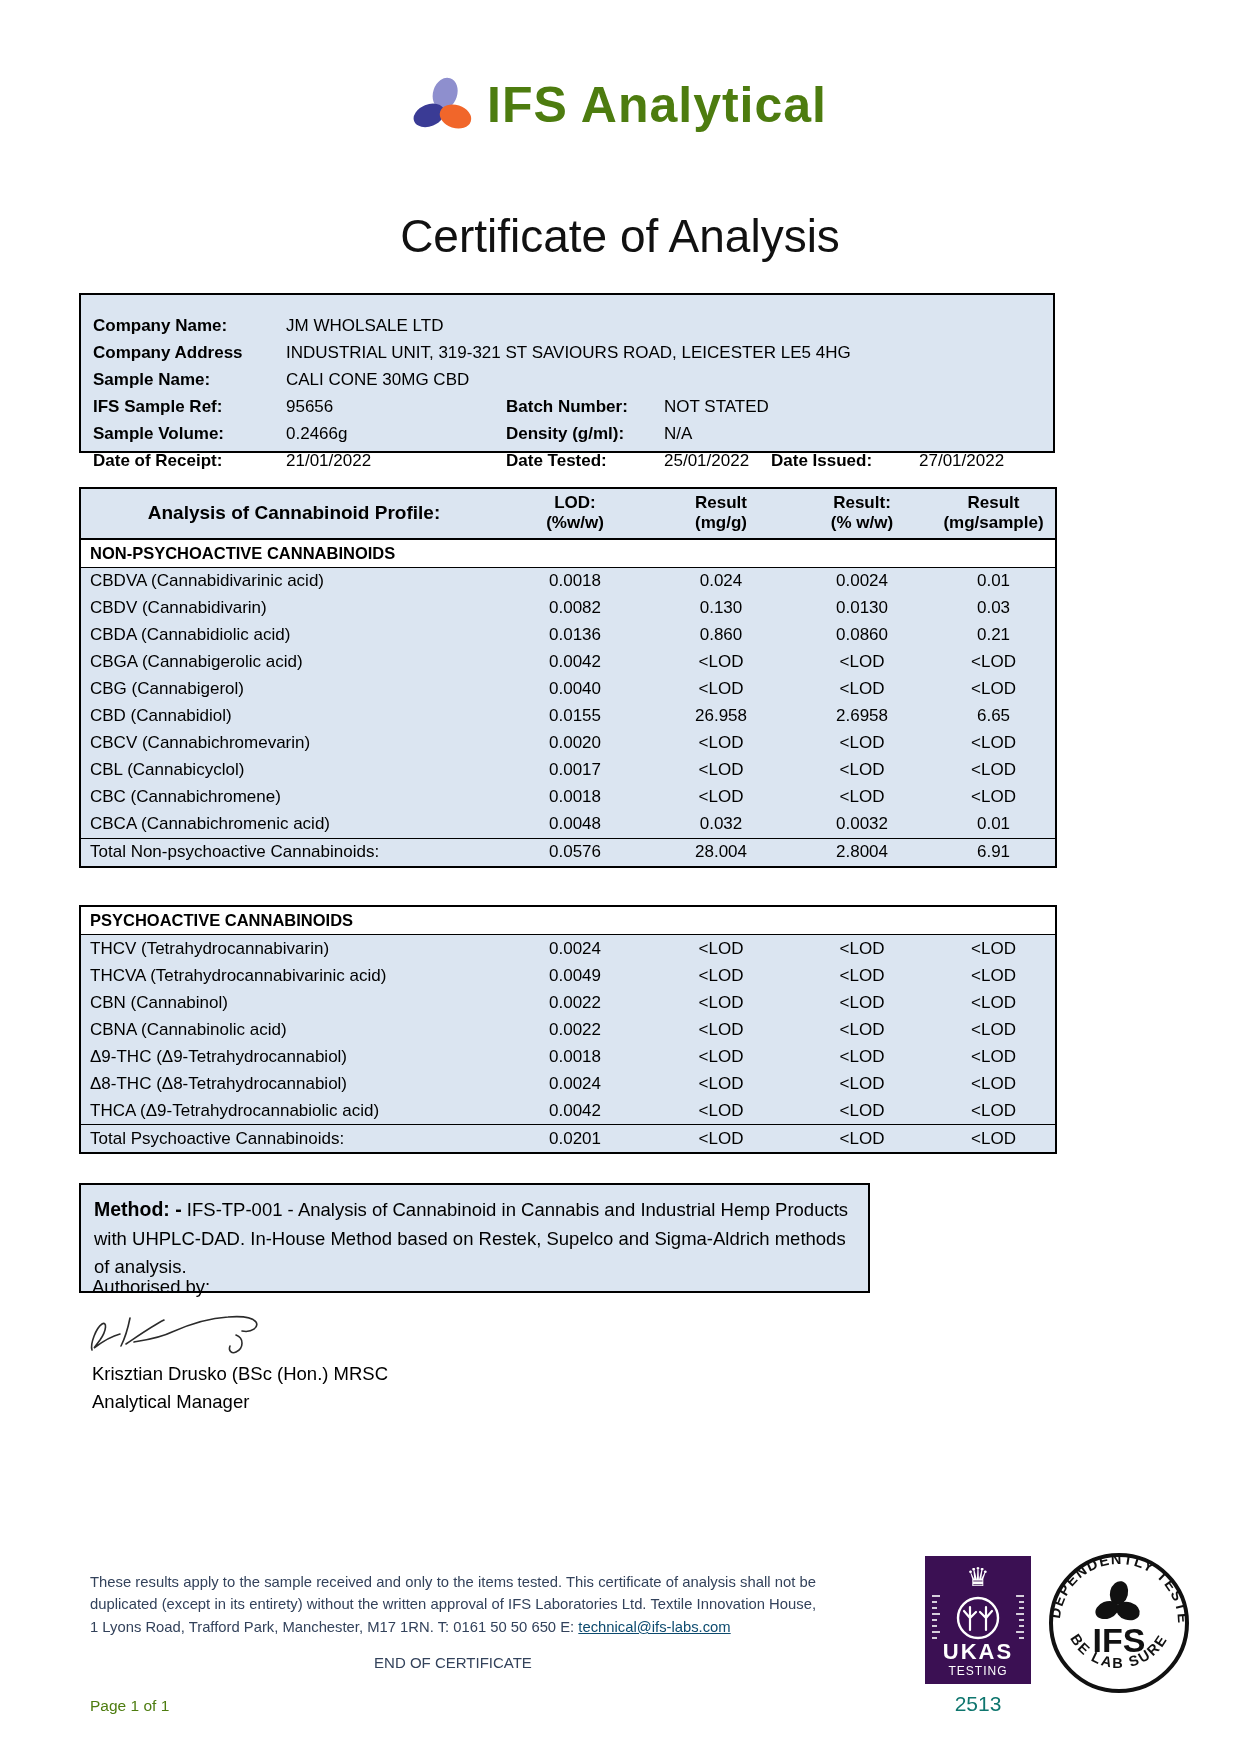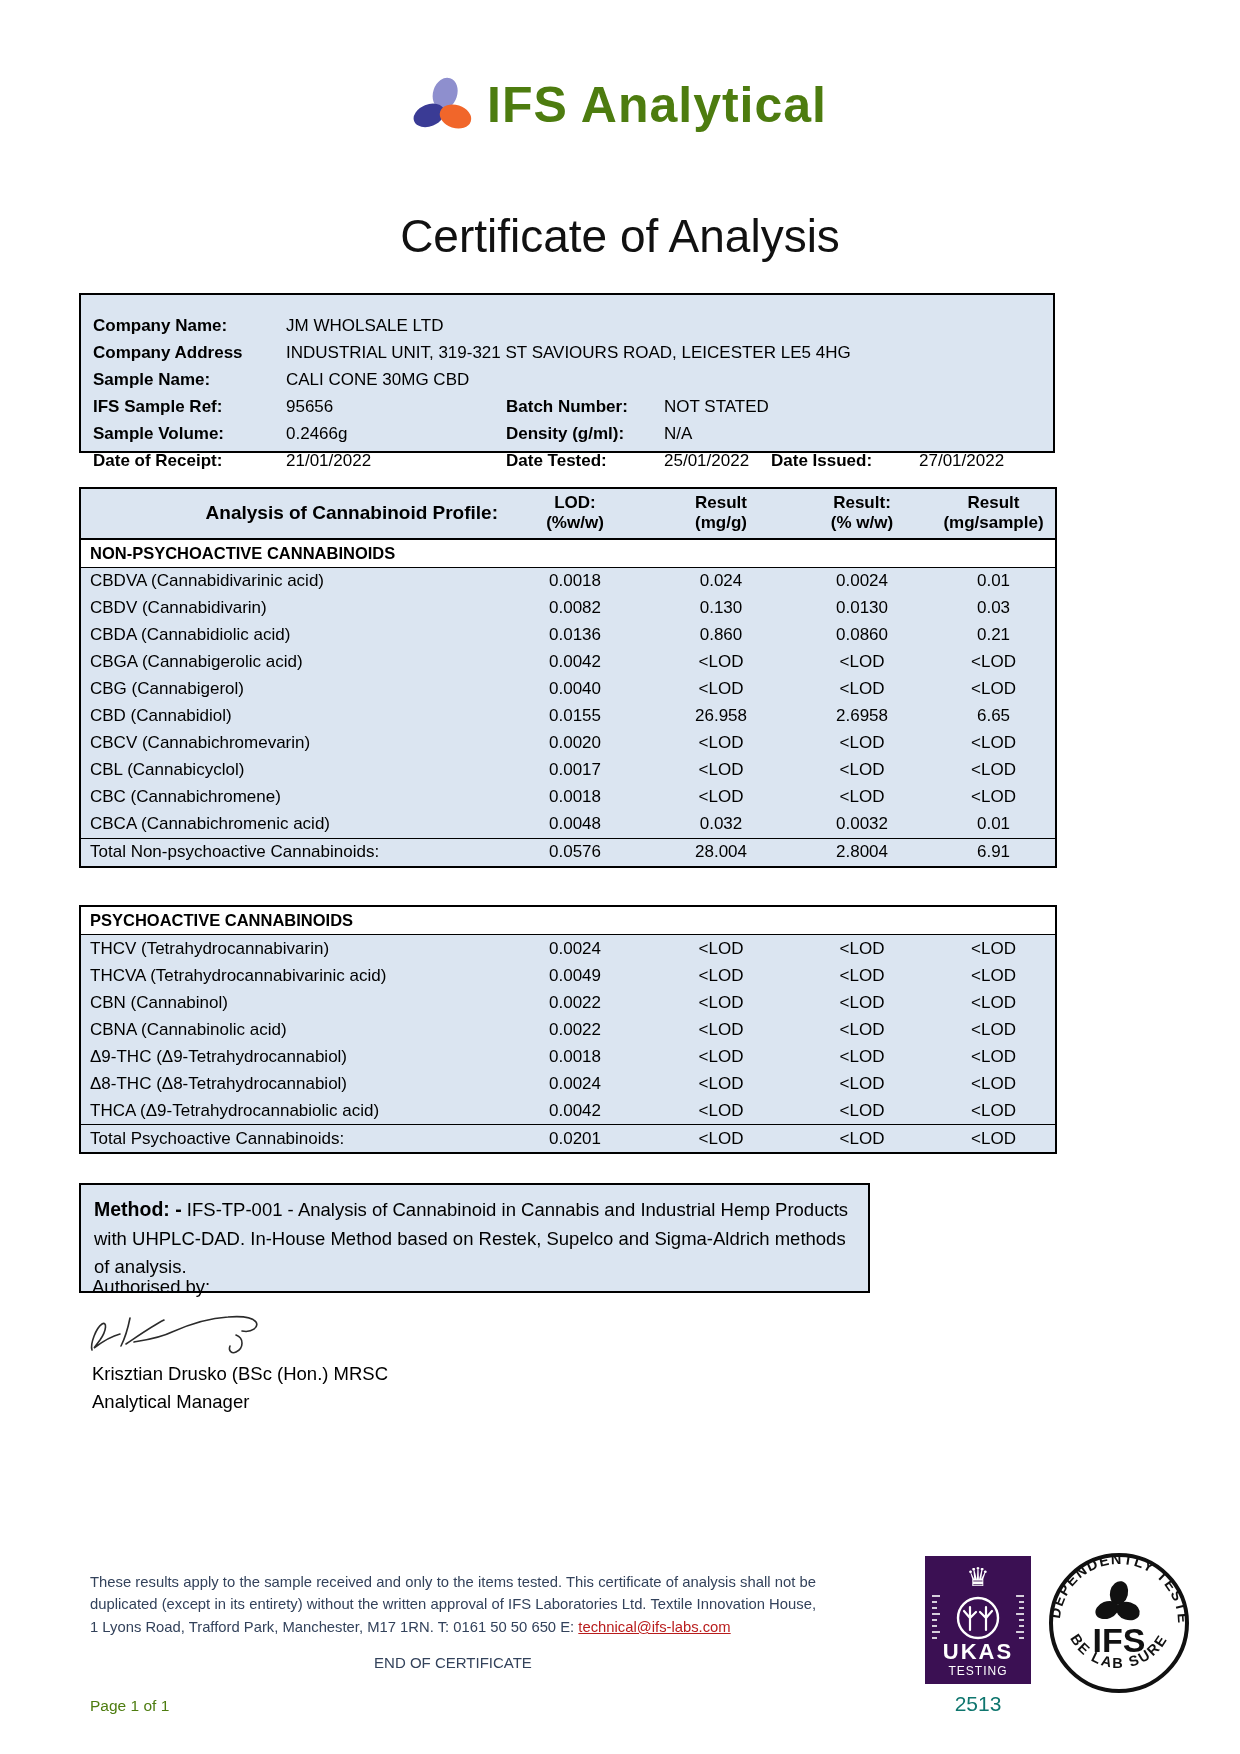--- a/index.html
+++ b/index.html
@@ -17,38 +17,38 @@
   .info-row b{font-weight:bold;}
   .p1{position:absolute;left:12px;}  .p2{position:absolute;left:205px;}
   .p3{position:absolute;left:425px;} .p4{position:absolute;left:583px;}
   .p5{position:absolute;left:690px;} .p6{position:absolute;left:838px;}
 
   
   table.ana{position:absolute;left:79px;border-collapse:collapse;table-layout:fixed;width:976px;background:#dbe5f1;border:2px solid #000;}
   table.ana td,table.ana th{font-size:17px;padding:0 2px;height:27px;text-align:center;vertical-align:middle;}
   table.ana .name-cell{text-align:left;padding-left:9px;}
   table.ana thead th{font-weight:bold;line-height:1.2;border-bottom:2px solid #000;padding:4px 2px;}
-  table.ana thead .tbl-title{text-align:right;font-size:19px;padding-left:9px;}
+  table.ana thead .tbl-title{text-align:center;font-size:19px;padding-left:9px;}
   tr.section-row td{background:#ffffff;font-weight:bold;text-align:left;padding-left:9px;border-bottom:1.6px solid #000;font-size:16.5px;}
   tr.total-row td{font-weight:normal;border-top:1.6px solid #000;}
   #table-np{top:487px;}
   #table-p{top:905px;}
 
   
   .method-box{position:absolute;left:79px;top:1183px;width:791px;box-sizing:border-box;background:#dbe5f1;border:2px solid #000;padding:9px 13px;font-size:18.5px;line-height:1.55;}
   .method-box b{font-size:19.5px;}
 
   
   .auth-heading{position:absolute;left:92px;top:1276px;font-size:18.5px;}
   .signature{position:absolute;left:86px;top:1302px;}
   .auth-name{position:absolute;left:92px;top:1360px;font-size:18.5px;line-height:1.5;}
 
   
   .disclaimer{position:absolute;left:90px;top:1571px;width:726px;font-size:14.8px;line-height:1.52;color:#33425b;text-align:justify;}
-  .disclaimer a{color:#b91c1c;text-decoration:underline;}
+  .disclaimer a{color:#0c4a6e;text-decoration:underline;}
   .end-cert{position:absolute;left:90px;top:1654px;width:726px;text-align:center;font-size:15px;color:#33425b;}
   .page-num{position:absolute;left:90px;top:1697px;font-size:15.5px;color:#4d7c0f;}
   .ukas-wrap{position:absolute;left:925px;top:1556px;width:106px;text-align:center;}
   .ukas-num{margin-top:4px;font-size:21px;font-weight:normal;color:#0f766e;}
   .ifs-stamp{position:absolute;left:1046px;top:1550px;}
 </style>
 </head>
 <body>
 
 <div class="page">

